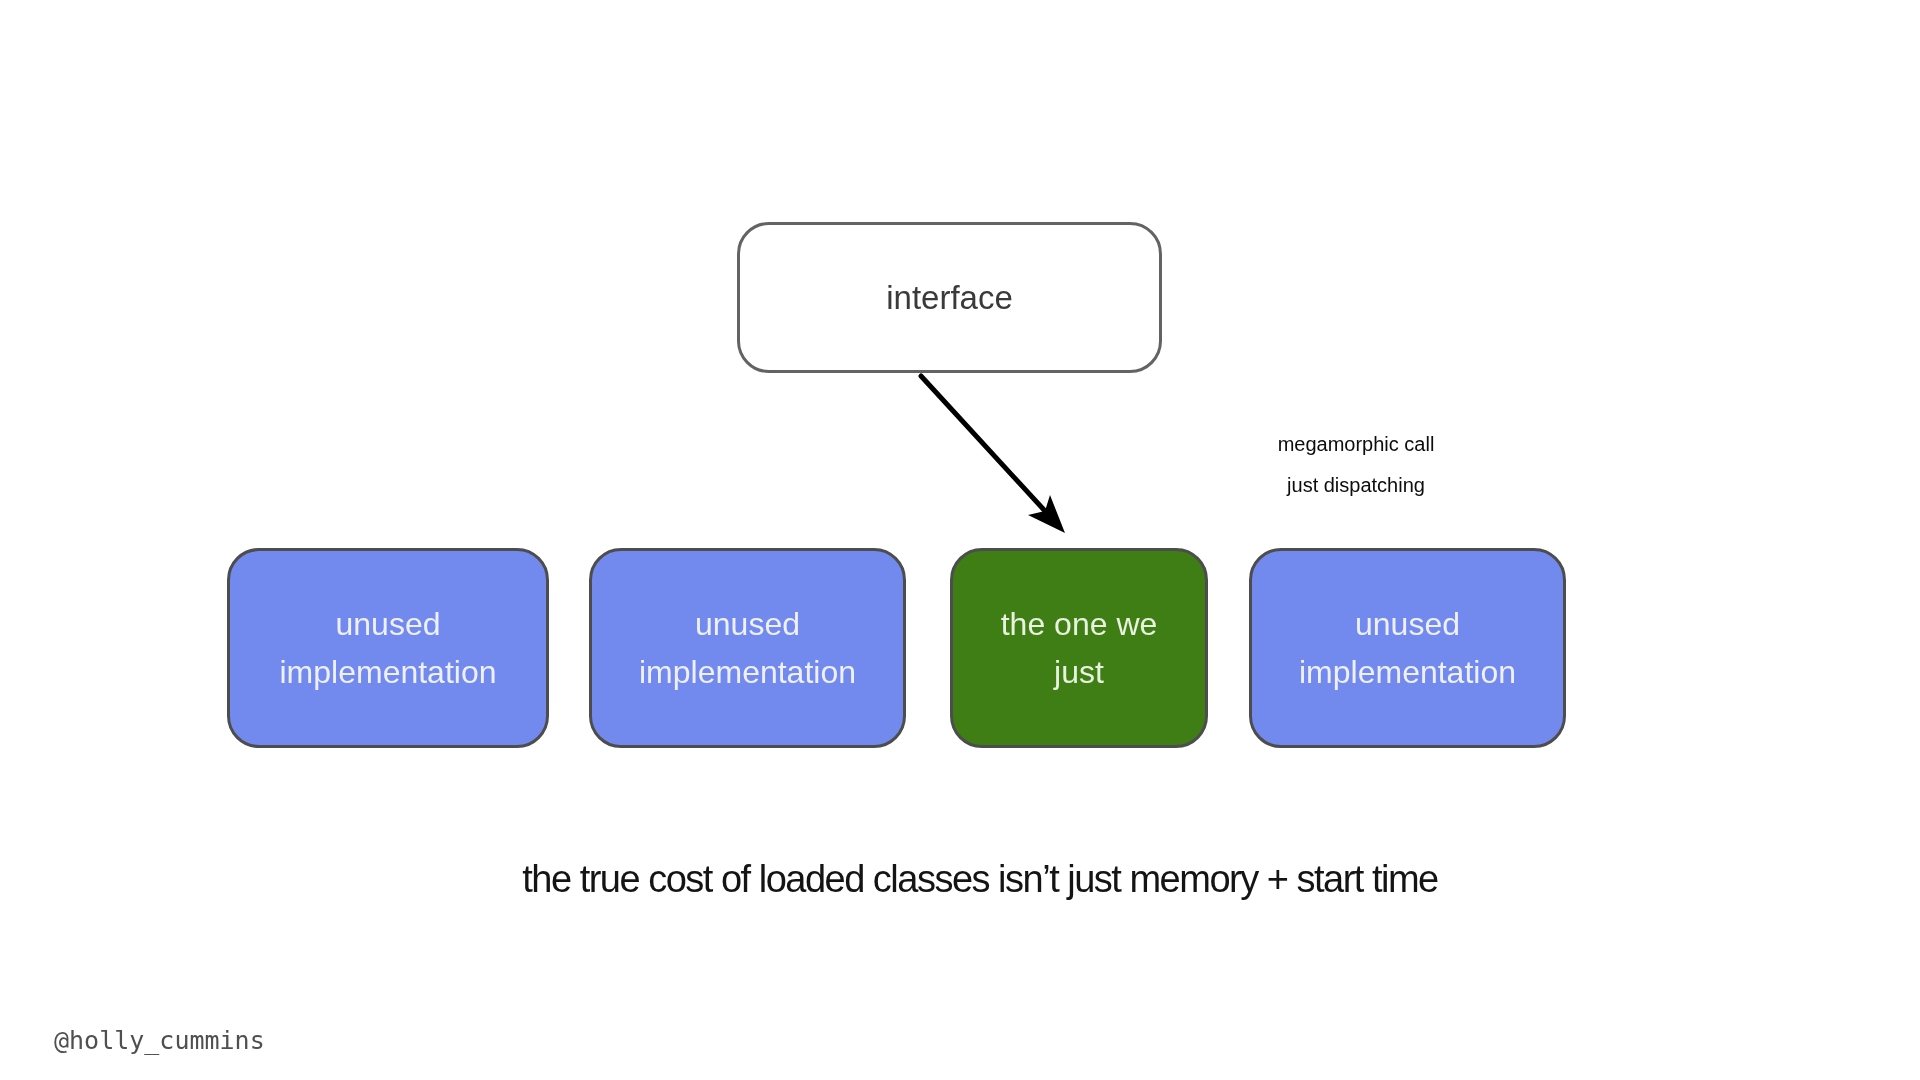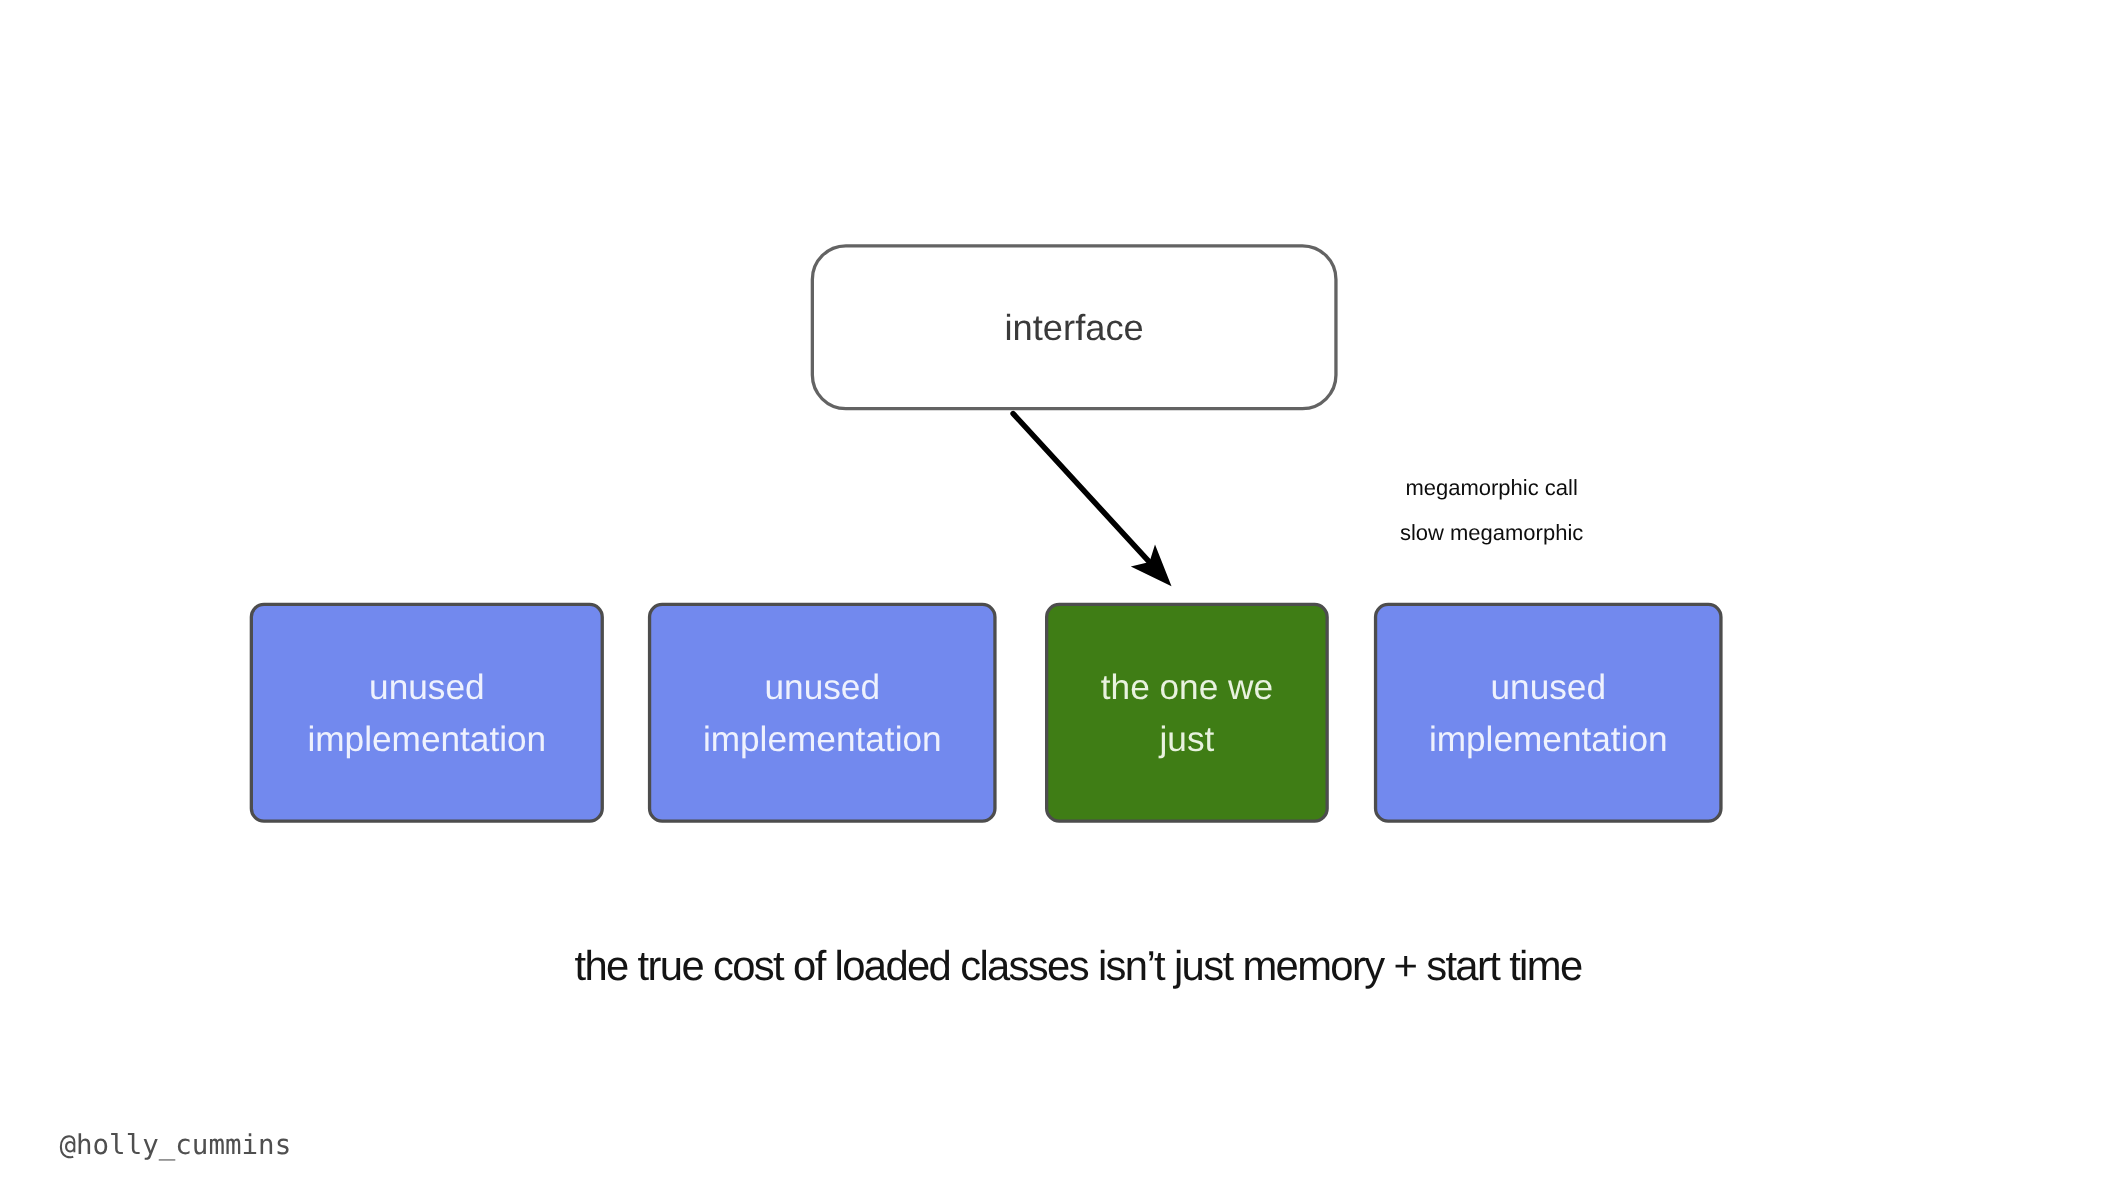--- a/index.html
+++ b/index.html
@@ -26,21 +26,21 @@
     font-weight: 300;
     letter-spacing: 0.5px;
     color: var(--text-dark, #141414);
   }
 
   
   .interface-box {
     position: absolute;
     left: 737px;
     top: 222px;
-    width: 479px;
+    width: 425px;
     height: 151px;
     box-sizing: border-box;
     background: #ffffff;
     border: 3px solid var(--interface-border, #636363);
     border-radius: 32px;
     display: flex;
     align-items: center;
     justify-content: center;
   }
   .interface-box .node-label {
@@ -72,21 +72,21 @@
     color: #0d0d0d;
   }
 
   
   .imp-box {
     position: absolute;
     top: 548px;
     height: 200px;
     box-sizing: border-box;
     border: 3px solid var(--box-border, #4d4d4d);
-    border-radius: 13px;
+    border-radius: 32px;
     display: flex;
     flex-direction: column;
     align-items: center;
     justify-content: center;
     text-align: center;
     font-size: 32px;
     font-weight: 300;
     line-height: 48px;
   }
   .imp-box--unused {
@@ -137,21 +137,21 @@
     <span class="node-label">interface</span>
   </div>
 
   <svg class="arrow-layer" viewBox="0 0 1920 1080" xmlns="http://www.w3.org/2000/svg">
     <line x1="921" y1="376" x2="1045" y2="511" stroke="#000000" stroke-width="5" stroke-linecap="round"></line>
     <path d="M1065 533 L1028 515 L1045 511 L1050 495 Z" fill="#000000"></path>
   </svg>
 
   <div class="annotation">
     <div>megamorphic call</div>
-    <div>slow megamorphic</div>
+    <div>just dispatching</div>
   </div>
 
   <div class="imp-box imp-box--unused pos-1">
     <div>unused</div>
     <div>implementation</div>
   </div>
 
   <div class="imp-box imp-box--unused pos-2">
     <div>unused</div>
     <div>implementation</div>

